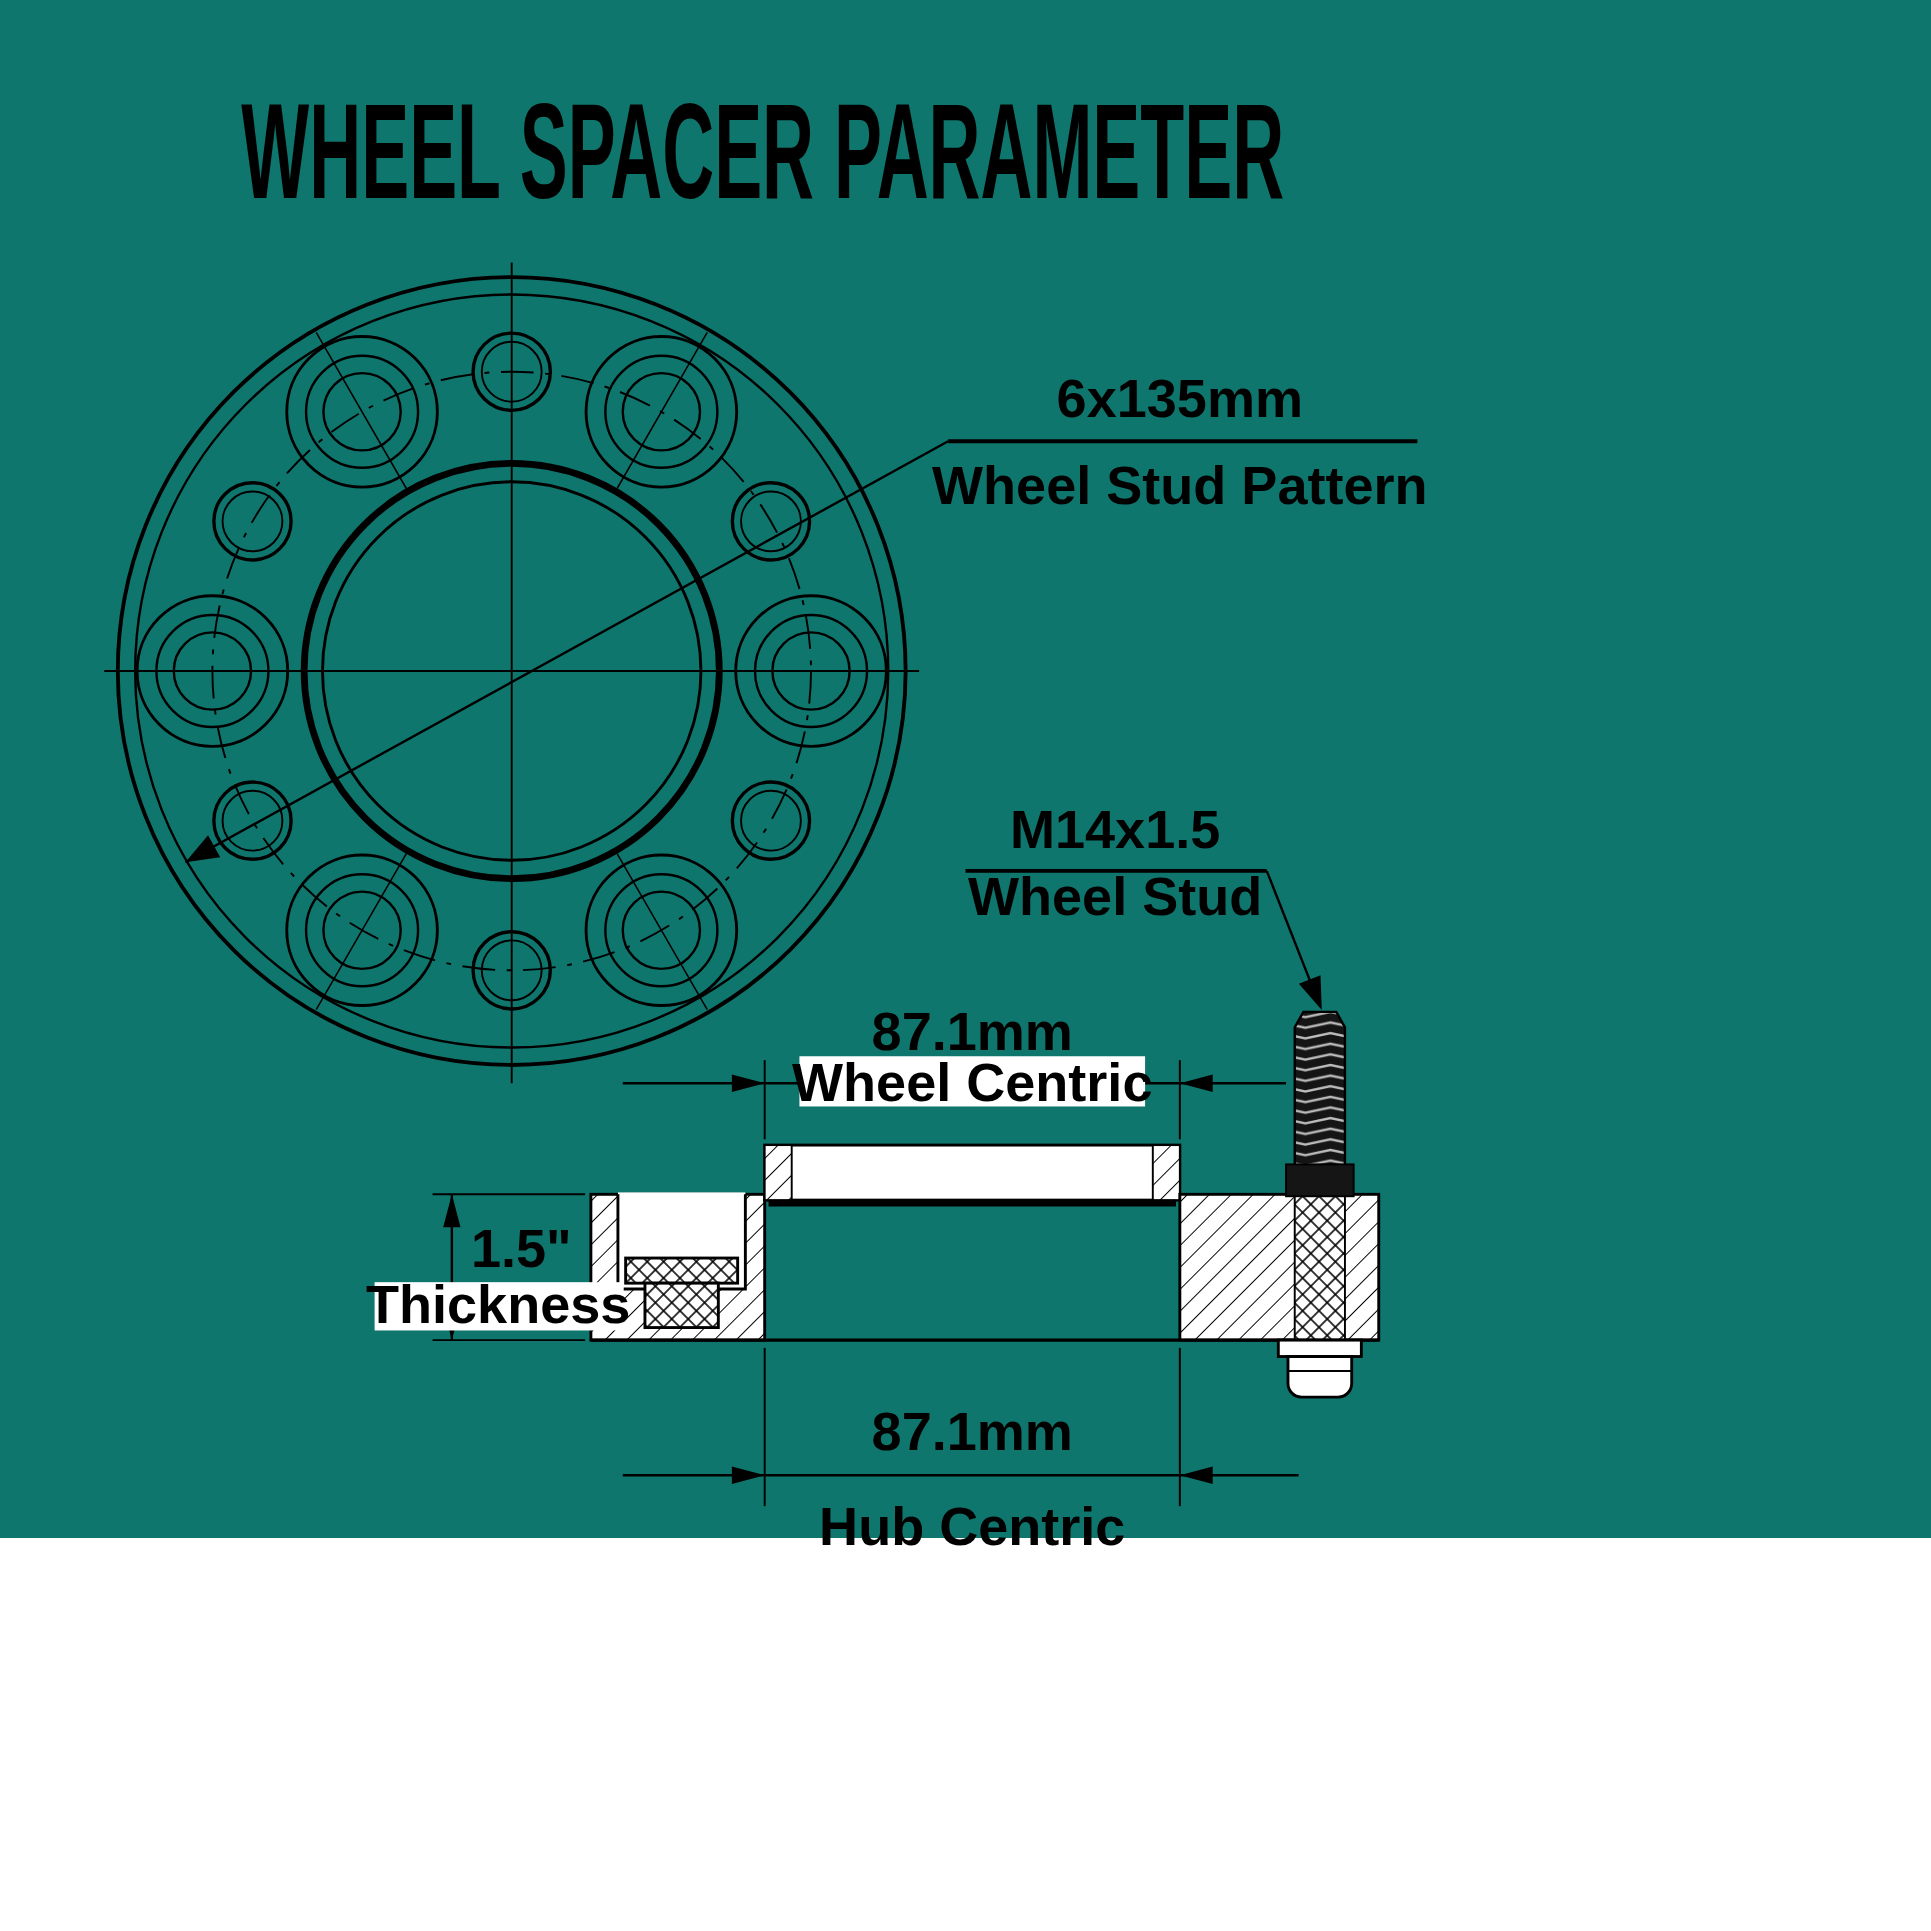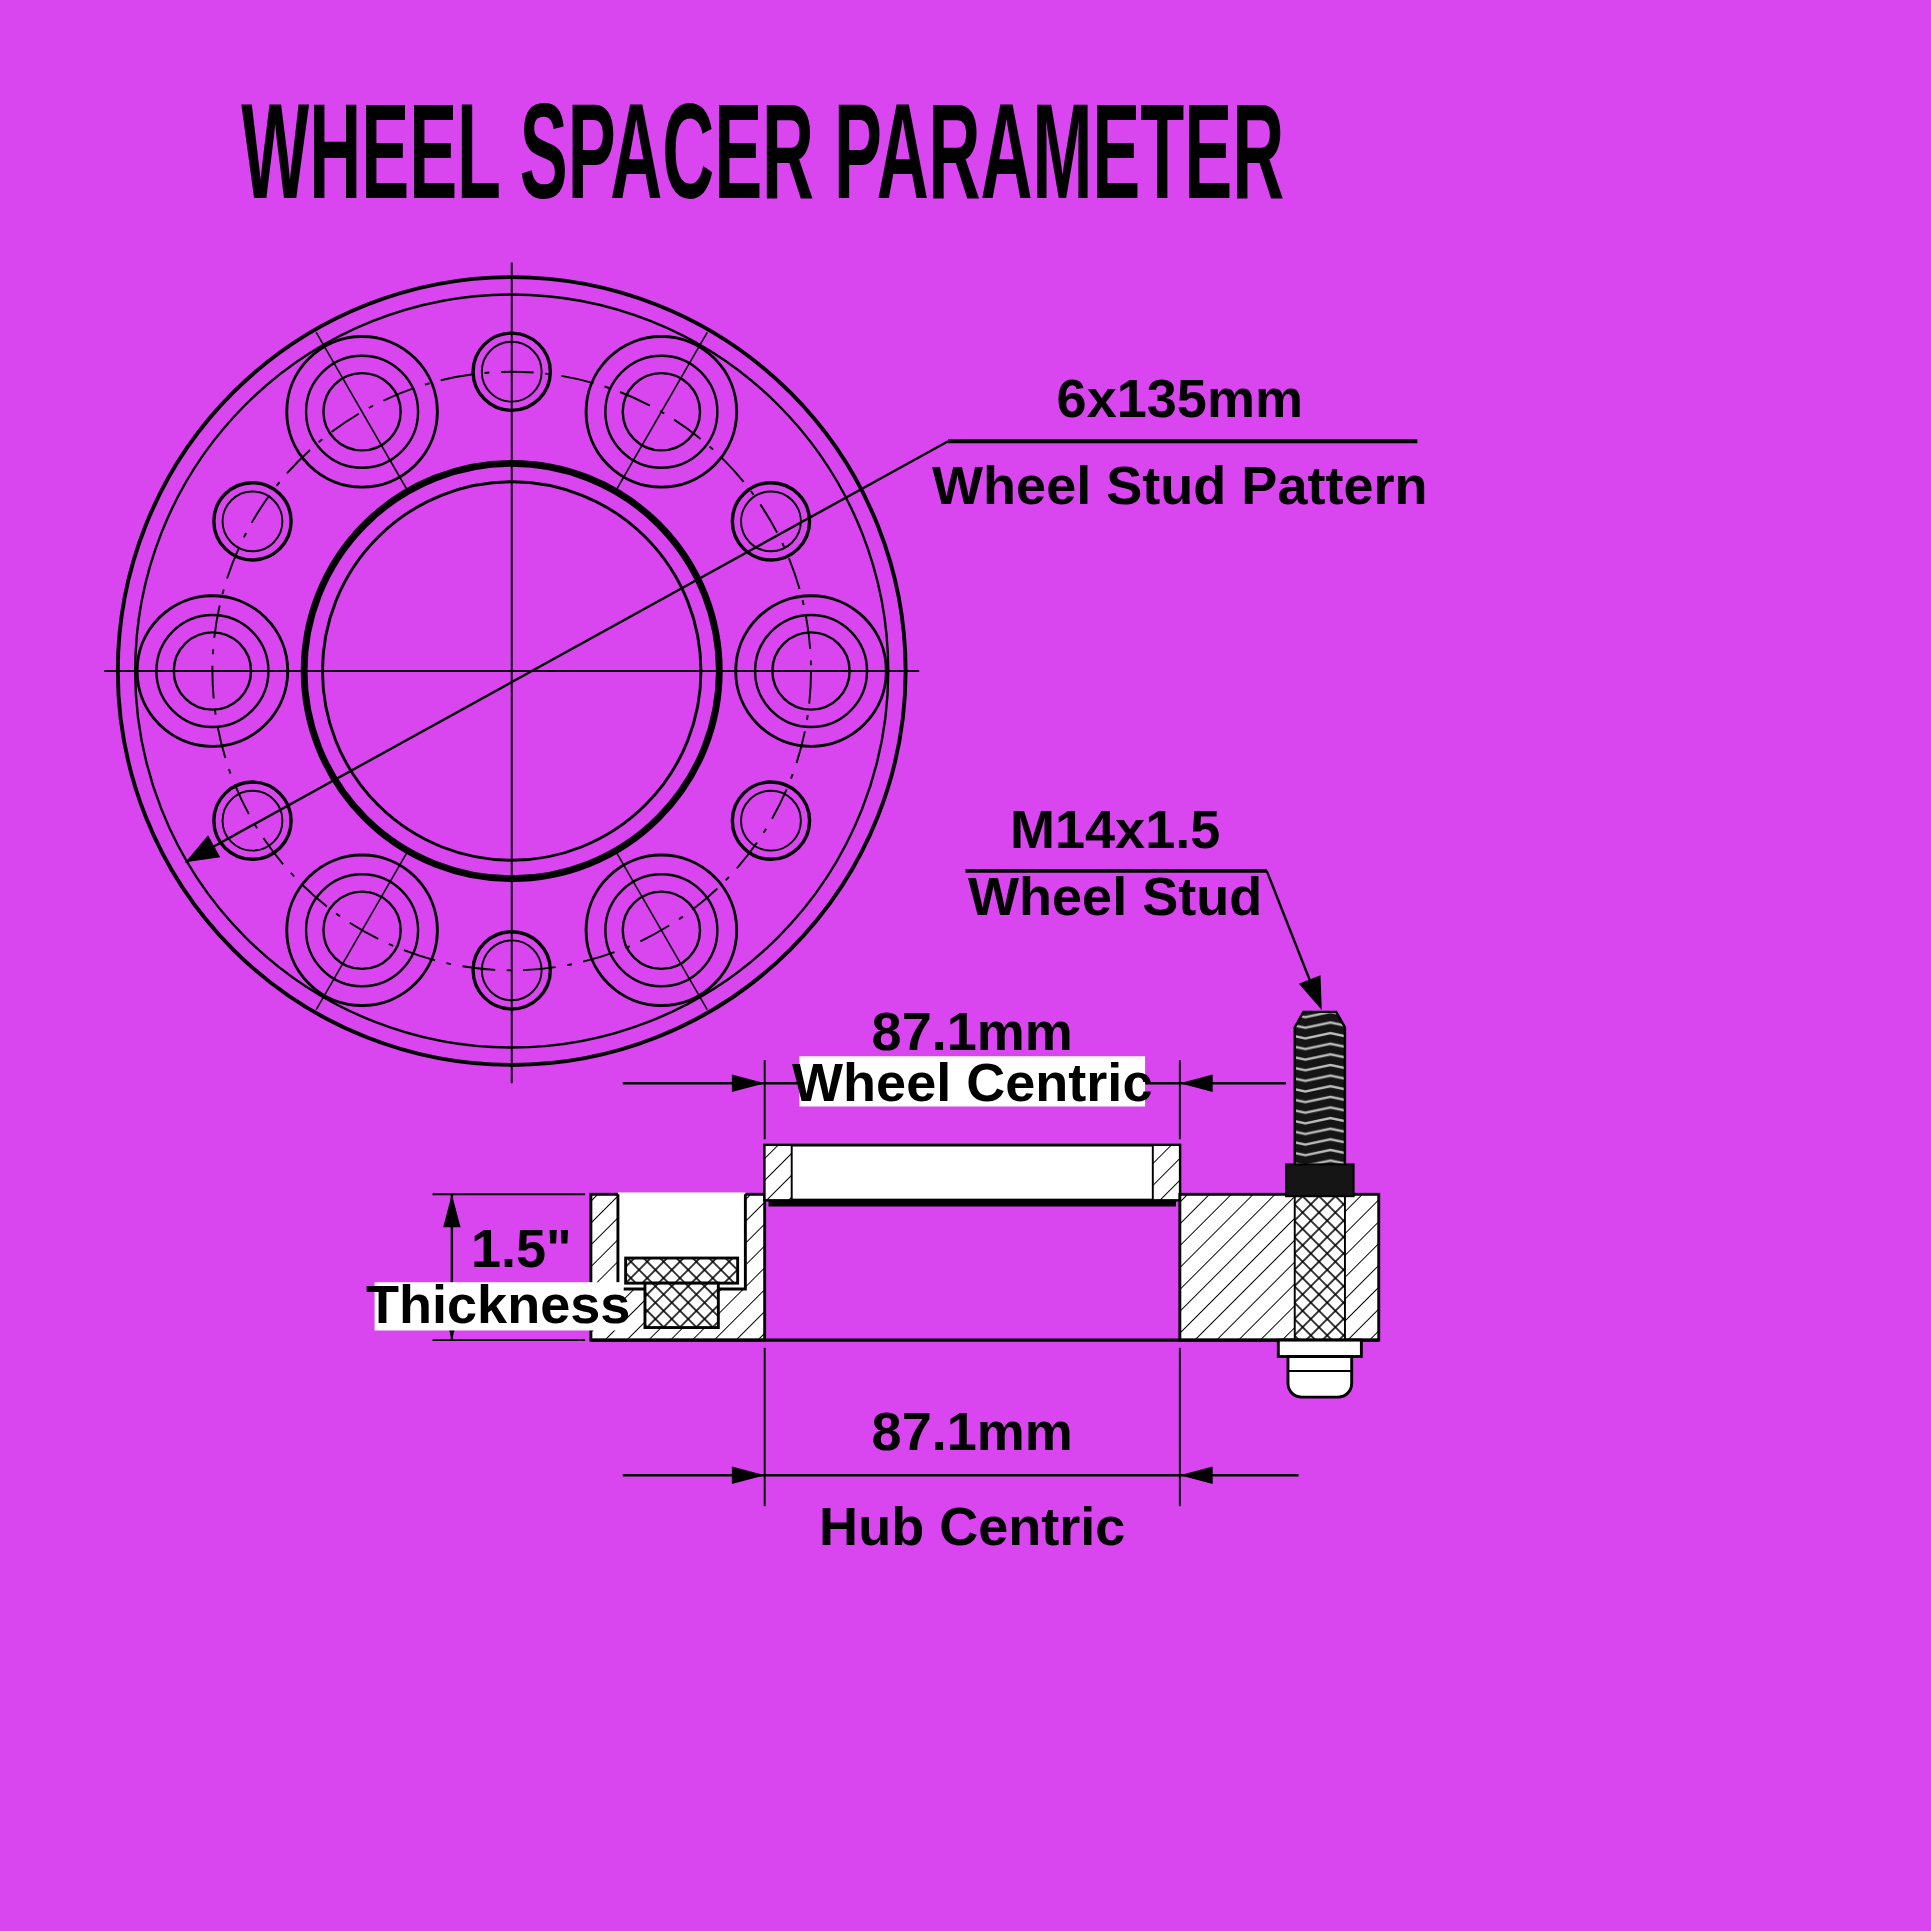--- a/index.html
+++ b/index.html
@@ -8,22 +8,22 @@
     background: #ffffff;
   }
   body {
     width: 1931px;
     height: 1931px;
     font-family: "Liberation Sans", sans-serif;
   }
   .canvas {
     position: relative;
     width: 1931px;
-    height: 1931px;
-    background: #d946ef;
+    height: 1538px;
+    background: #0f766e;
   }
   svg { display: block; }
   text {
     fill: #000;
     font-family: "Liberation Sans", sans-serif;
     font-weight: bold;
   }
   .title-text { font-size: 140px; }
   .label-text { font-size: 56px; }
   .line { stroke: #000; fill: none; }

